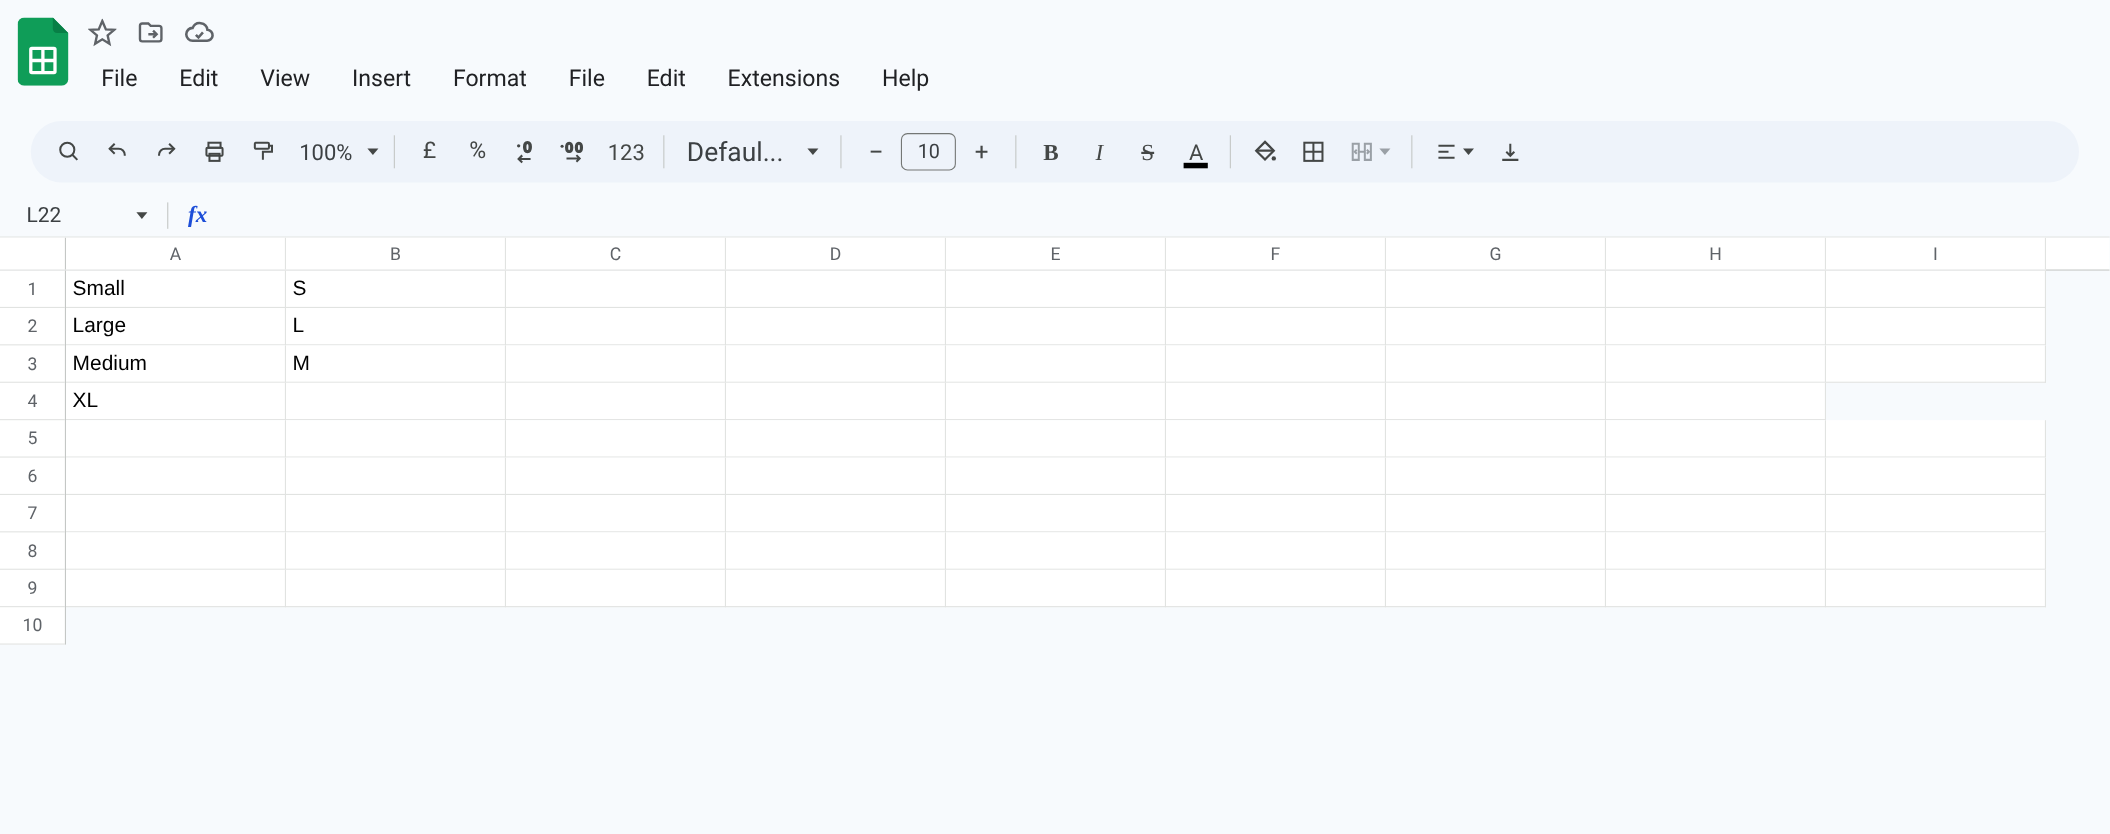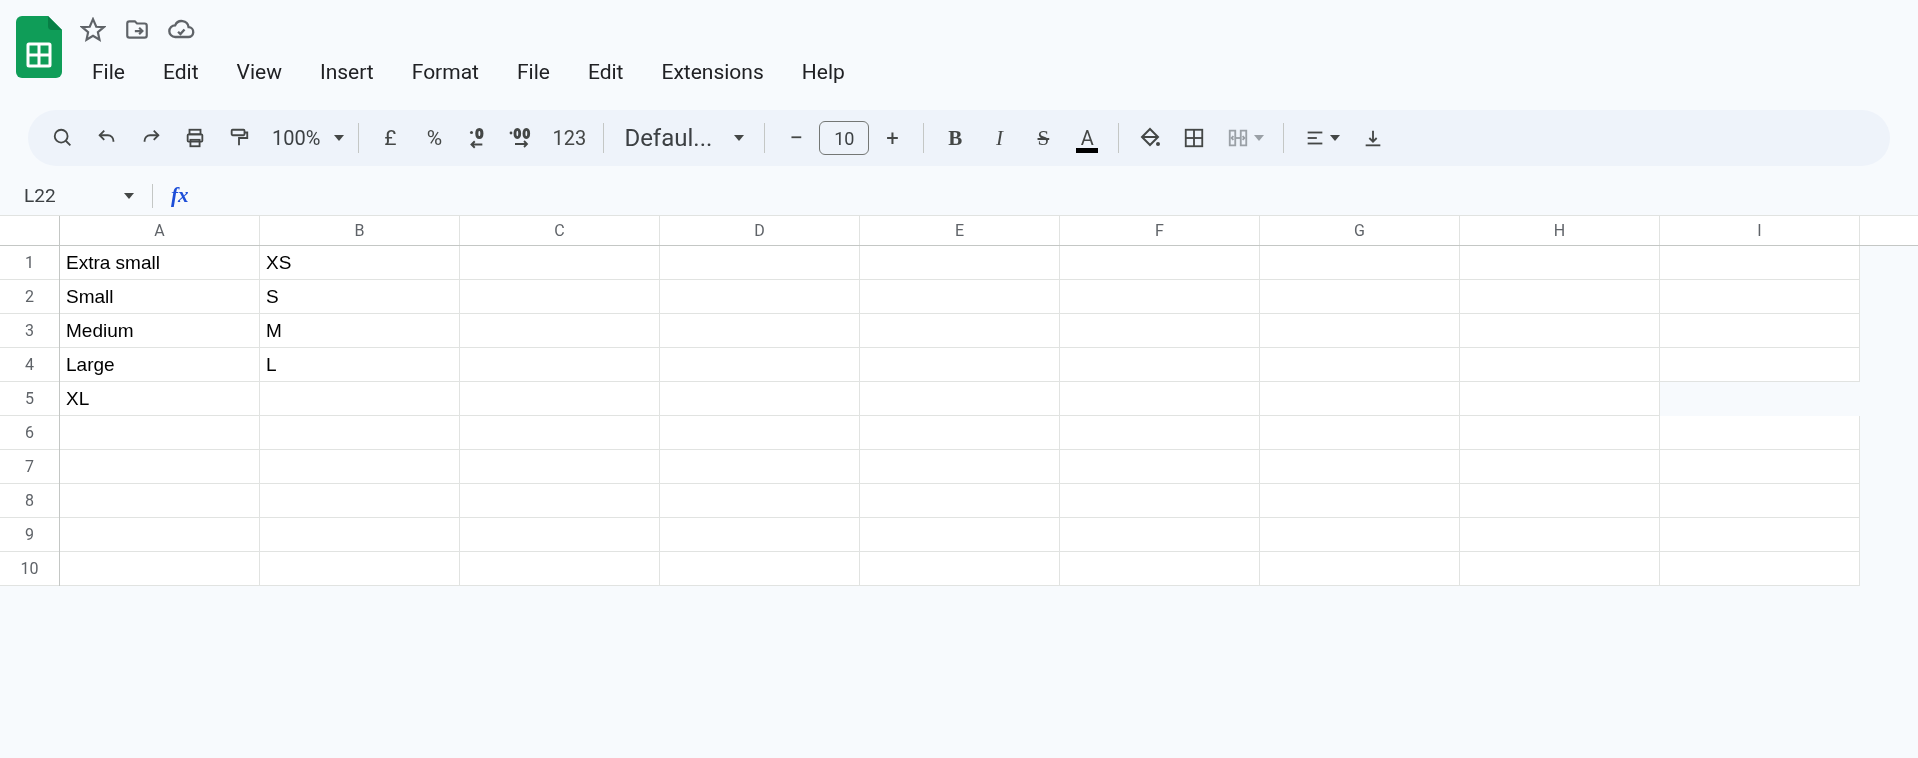--- a/index.html
+++ b/index.html
@@ -240,64 +240,53 @@
       <div class="row-header">4</div>
       <div class="row-header">5</div>
       <div class="row-header">6</div>
       <div class="row-header">7</div>
       <div class="row-header">8</div>
       <div class="row-header">9</div>
       <div class="row-header">10</div>
     </div>
     <div class="cells">
       <div class="row">
-          <div class="cell">Extra small</div>
-          <div class="cell">XS</div>
-          <div class="cell"></div>
-          <div class="cell"></div>
-          <div class="cell"></div>
-          <div class="cell"></div>
-          <div class="cell"></div>
-          <div class="cell"></div>
-          <div class="cell"></div>
-        </div>
-      <div class="row">
           <div class="cell">Small</div>
           <div class="cell">S</div>
           <div class="cell"></div>
           <div class="cell"></div>
           <div class="cell"></div>
           <div class="cell"></div>
           <div class="cell"></div>
           <div class="cell"></div>
           <div class="cell"></div>
         </div>
       <div class="row">
+          <div class="cell">Large</div>
+          <div class="cell">L</div>
+          <div class="cell"></div>
+          <div class="cell"></div>
+          <div class="cell"></div>
+          <div class="cell"></div>
+          <div class="cell"></div>
+          <div class="cell"></div>
+          <div class="cell"></div>
+        </div>
+      <div class="row">
           <div class="cell">Medium</div>
           <div class="cell">M</div>
           <div class="cell"></div>
           <div class="cell"></div>
           <div class="cell"></div>
           <div class="cell"></div>
           <div class="cell"></div>
           <div class="cell"></div>
           <div class="cell"></div>
         </div>
       <div class="row">
-          <div class="cell">Large</div>
-          <div class="cell">L</div>
-          <div class="cell"></div>
-          <div class="cell"></div>
-          <div class="cell"></div>
-          <div class="cell"></div>
-          <div class="cell"></div>
-          <div class="cell"></div>
-          <div class="cell"></div>
-        </div>
-      <div class="row">
           <div class="cell">XL</div>
           <div class="cell"></div>
           <div class="cell"></div>
           <div class="cell"></div>
           <div class="cell"></div>
           <div class="cell"></div>
           <div class="cell"></div>
           <div class="cell"></div>
         </div>
       <div class="row">

